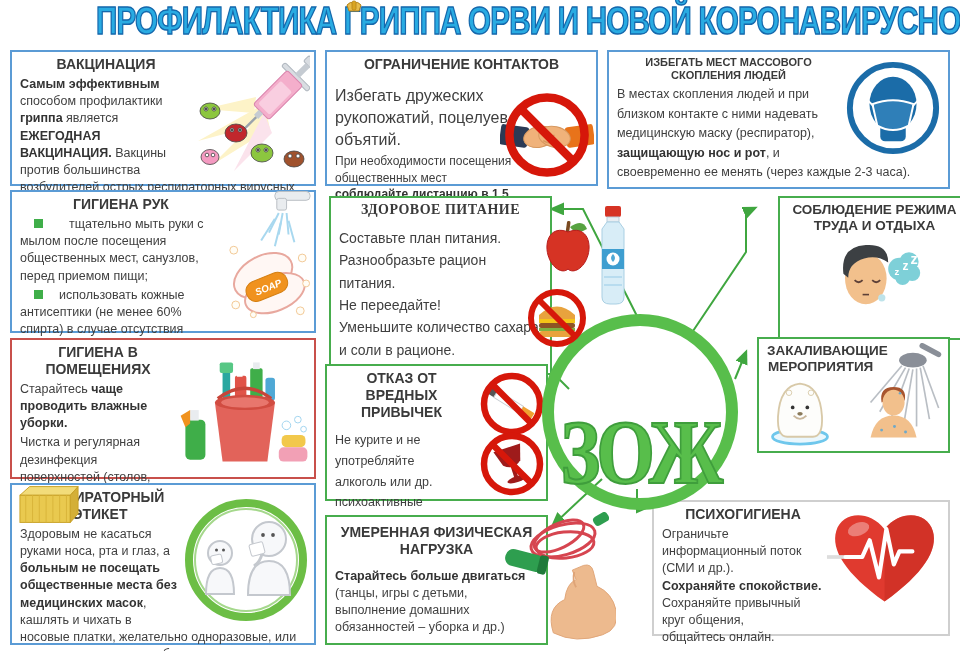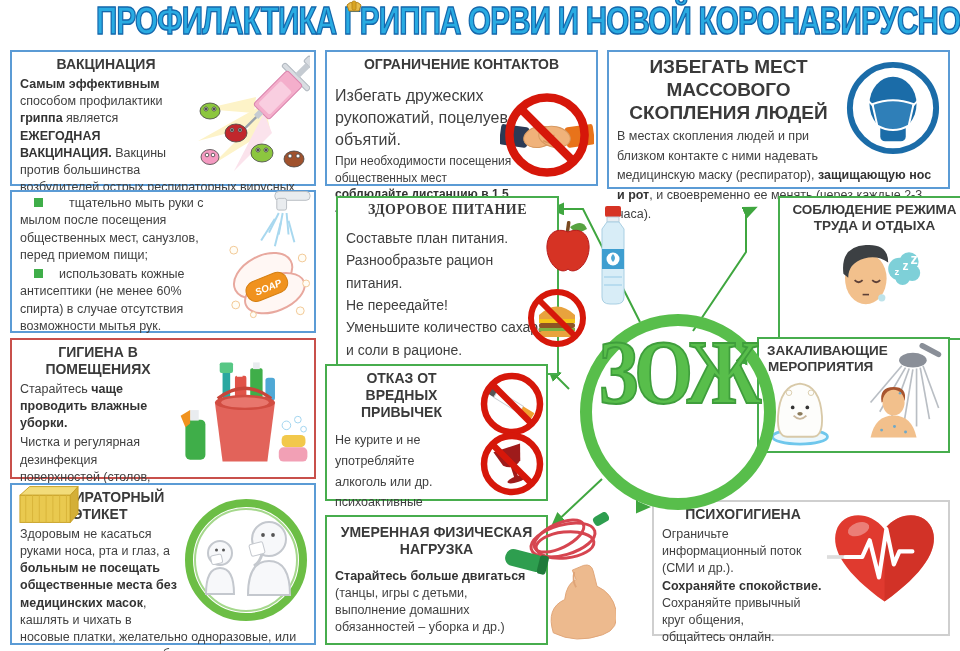--- a/index.html
+++ b/index.html
@@ -16,22 +16,22 @@
   .b-green{border-color:#47AD4D}
   .b-red{border-color:#C8504B}
   .b-gray{border-color:#CFCFCF}
   .box h3{margin:1px 0 3px;text-align:center;font-size:14px;color:#3a3a3a;font-weight:bold;line-height:1.2;}
   .box p{margin:0 0 2px;font-size:12.5px;line-height:1.38;}
   .b{font-weight:bold;color:#333;}
   .flr{float:right;}
   .sq{display:inline-block;width:9px;height:9px;background:#3FAE49;margin:0 26px 0 14px;}
   .sq2{margin-right:16px;}
   .serif-title{font-family:"Liberation Serif",serif;font-size:16px;letter-spacing:.5px;}
-  .zozh{position:absolute;left:580px;top:314px;width:172px;height:172px;border:12px solid #58BE4B;
-        border-radius:50%;z-index:3;background:transparent;display:flex;align-items:flex-start;justify-content:center;}
+  .zozh{position:absolute;left:542px;top:314px;width:172px;height:172px;border:12px solid #58BE4B;
+        border-radius:50%;z-index:3;background:transparent;display:flex;align-items:flex-end;justify-content:center;}
   .zozh span{font-family:"Liberation Serif",serif;font-weight:bold;font-size:92px;line-height:1;
         color:#58BE4B;-webkit-text-stroke:2px #3F9E3C;letter-spacing:-5px;transform:scaleX(0.82);}
   .abs{position:absolute;z-index:4;}
   svg{display:block;}
   .lines{position:absolute;left:0;top:0;z-index:1;}
   .food-lines div{font-size:14px;line-height:1.6;}
   .psy p{margin:0;font-size:12.5px;line-height:1.38;}
   .hard-title{width:62%;margin:2px 0 0 6px;}
 </style>
 </head>
@@ -122,21 +122,21 @@
   </div>
 
   <div class="box b-blue" style="left:607px;top:50px;width:343px;height:139px;">
     <svg class="flr" style="margin:4px -2px 0 4px" width="98" height="98" viewBox="0 0 100 100">
       <circle cx="50" cy="50" r="44" fill="#fff" stroke="#1B6CA8" stroke-width="6"></circle>
       <ellipse cx="50" cy="46" rx="24" ry="28" fill="#1B6CA8"></ellipse>
       <rect x="37" y="66" width="26" height="18" rx="5" fill="#1B6CA8"></rect>
       <path d="M29,46 Q50,38 71,46 L66,68 Q50,77 34,68 Z" fill="#2F7FB8" stroke="#fff" stroke-width="2"></path>
       <path d="M30,48 L24,42 M70,48 L76,42" stroke="#fff" stroke-width="2"></path>
     </svg>
-    <h3 style="font-size:19px">ИЗБЕГАТЬ МЕСТ МАССОВОГО СКОПЛЕНИЯ ЛЮДЕЙ</h3>
+    <h3 style="font-size:11px">ИЗБЕГАТЬ МЕСТ МАССОВОГО СКОПЛЕНИЯ ЛЮДЕЙ</h3>
     <p style="line-height:1.55"><span>В местах скопления людей и при близком контакте с ними надевать медицинскую маску (респиратор), </span><span class="b">защищающую нос и рот</span><span>, и своевременно ее менять (через каждые 2-3 часа).</span></p>
   </div>
 
   <div class="box b-blue" style="left:10px;top:190px;width:306px;height:143px;">
     <svg class="flr" style="margin:-6px -6px 0 2px" width="88" height="138" viewBox="0 0 90 140">
       <rect x="52" y="2" width="36" height="9" rx="4" fill="#E9ECEF" stroke="#B9BEC4"></rect>
       <rect x="54" y="9" width="10" height="12" rx="2" fill="#E9ECEF" stroke="#B9BEC4"></rect>
       <g stroke="#A8D8EF" stroke-width="2">
         <line x1="56" y1="24" x2="46" y2="44"></line>
           <line x1="60" y1="24" x2="56" y2="46"></line>
@@ -153,20 +153,21 @@
       </g>
       <g fill="#FFFDF6" stroke="#F2C894">
         <circle cx="10" cy="62" r="4"></circle>
           <circle cx="80" cy="70" r="4"></circle>
           <circle cx="84" cy="96" r="3.5"></circle>
           <circle cx="12" cy="118" r="4"></circle>
           <circle cx="78" cy="124" r="4"></circle>
           <circle cx="30" cy="128" r="3"></circle>
       </g>
     </svg>
+    <h3>ГИГИЕНА РУК</h3>
     <p><span class="sq"></span><span>тщательно мыть руки с мылом после посещения общественных мест, санузлов, перед приемом пищи;</span></p>
     <p><span class="sq sq2"></span><span>использовать кожные антисептики (не менее 60% спирта) в случае отсутствия возможности мытья рук.</span></p>
   </div>
 
   <div class="box b-red" style="left:10px;top:338px;width:306px;height:141px;">
     <svg class="flr" style="margin:8px -4px 0 2px" width="132" height="122" viewBox="0 0 135 128">
       <rect x="45" y="20" width="8" height="32" fill="#2AA7A0"></rect>
         <rect x="42" y="12" width="14" height="11" rx="2" fill="#57C785"></rect>
       <rect x="58" y="26" width="12" height="26" rx="2" fill="#E05348"></rect>
         <rect x="60" y="20" width="6" height="7" fill="#fff"></rect>
@@ -222,21 +223,21 @@
       <circle cx="85" cy="41" r="17" fill="#F7F8FA" stroke="#C4C8CE" stroke-width="2"></circle>
       <circle cx="79" cy="37" r="1.9" fill="#555"></circle>
         <circle cx="89" cy="37" r="1.9" fill="#555"></circle>
       <rect x="66" y="45" width="14" height="12" rx="2" fill="#fff" stroke="#C4C8CE" transform="rotate(-15 73 51)"></rect>
       <path d="M70,68 q6,-4 8,-12" stroke="#C4C8CE" stroke-width="3" fill="none"></path>
     </svg>
     <h3>РЕСПИРАТОРНЫЙ ЭТИКЕТ</h3>
     <p><span>Здоровым не касаться руками носа, рта и глаз, а </span><span class="b">больным не посещать общественные места без медицинских масок</span><span>, кашлять и чихать в носовые платки, желательно одноразовые, или при их отсутствии - в сгиб локтя.</span></p>
   </div>
 
-  <div class="box b-green" style="left:336px;top:196px;width:223px;height:179px;">
+  <div class="box b-green" style="left:329px;top:196px;width:223px;height:179px;">
     <h3 class="serif-title" style="margin-bottom:8px;">ЗДОРОВОЕ ПИТАНИЕ</h3>
     <div class="food-lines">
       <div>Составьте план питания.</div>
       <div>Разнообразьте рацион питания.</div>
       <div>Не переедайте!</div>
       <div>Уменьшите количество сахара и соли в рационе.</div>
       <div>Соблюдайте питьевой режим.</div>
     </div>
   </div>
   <svg class="abs" style="left:543px;top:218px" width="50" height="56" viewBox="0 0 50 56">

